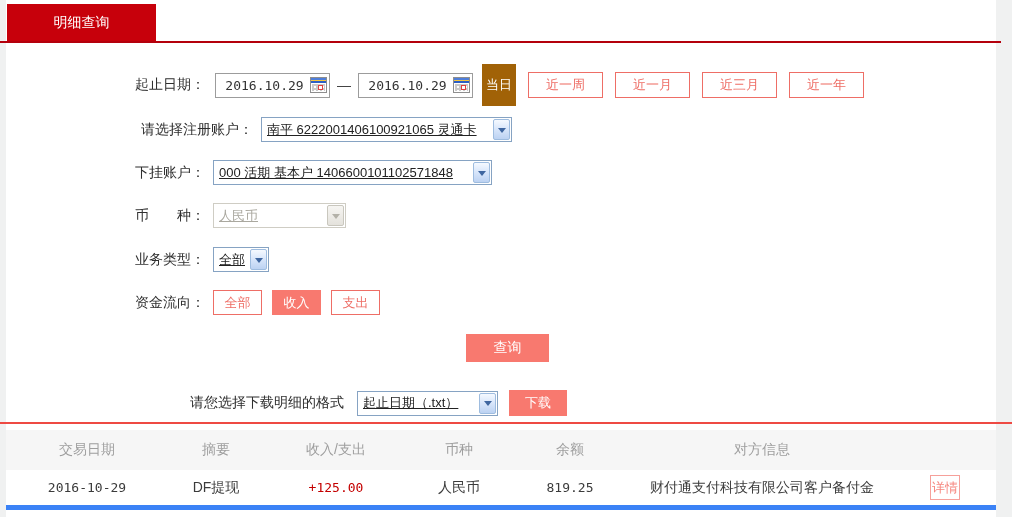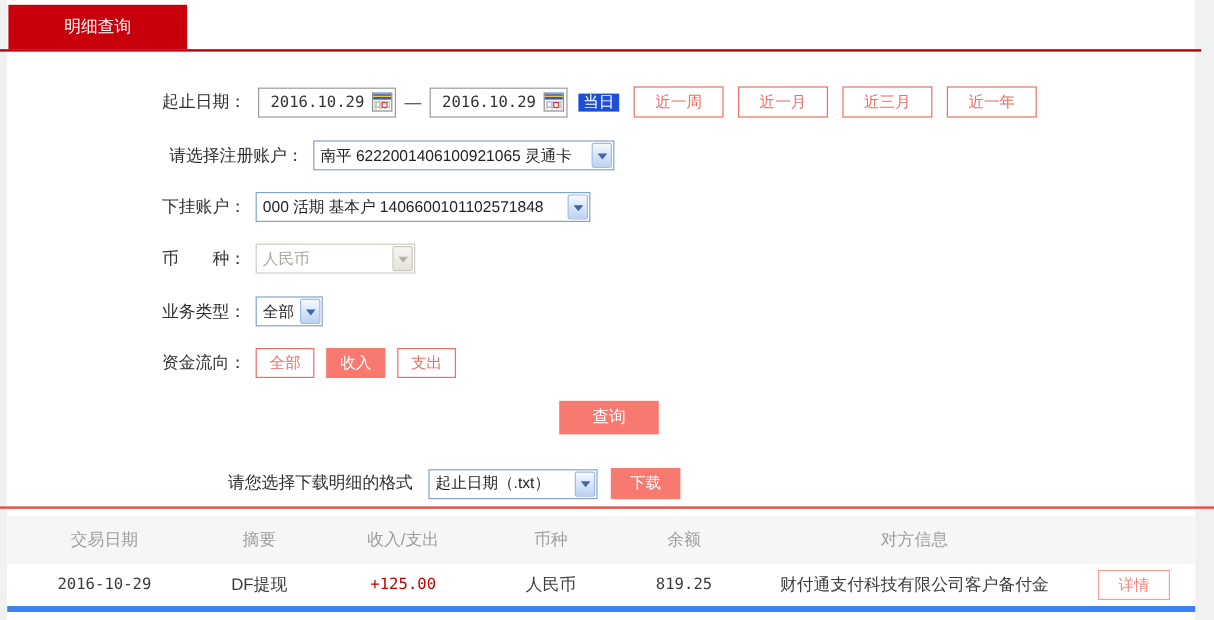--- a/index.html
+++ b/index.html
@@ -25,37 +25,37 @@
   .cal { position:relative; width:17px; height:16px; background:#fff; border:1px solid #8e8e8e; display:block; cursor:pointer; }
   .cal::before { content:""; position:absolute; left:0; right:0; top:0; height:5px;
      background:linear-gradient(180deg,#4f7ed9 0 2px,#f4c63f 2px 3px,#2c5fc4 3px 5px); }
   .cal::after { content:""; position:absolute; left:1px; right:1px; top:6px; bottom:1px;
      background-image:repeating-linear-gradient(to right,#c9c9c9 0 2px,transparent 2px 4px),
                       repeating-linear-gradient(to bottom,#c9c9c9 0 2px,transparent 2px 4px); }
   .cal i { position:absolute; right:3px; bottom:2px; width:5px; height:5px;
            border:1px solid #dd4040; background:#fff; z-index:2; }
 
   
-  .btn-solid { height:15px; padding:0 4px; background:#1d4ed8; color:#fff; font-size:13px;
+  .btn-solid { height:42px; padding:0 4px; background:#a16207; color:#fff; font-size:13px;
                display:flex; align-items:center; justify-content:center; cursor:pointer; margin-left:9px; }
   .btn-line { height:26px; padding:0 17px; border:1px solid #ee6e66; color:#ee6e66; background:#fff;
               font-size:13px; display:flex; align-items:center; cursor:pointer; margin-left:12px; }
   .ff-btn { width:49px; height:25px; border:1px solid #ee6e66; color:#ee6e66; background:#fff; font-size:13px;
             display:flex; align-items:center; justify-content:center; cursor:pointer; margin-left:10px; }
   .ff-btn.first { margin-left:8px; }
   .ff-btn.active { background:#f8796f; border-color:#f8796f; color:#fff; }
   .query-btn { position:absolute; left:466px; top:334px; width:83px; height:28px; background:#f8796f;
                color:#fff; font-size:14px; display:flex; align-items:center; justify-content:center; cursor:pointer; }
   .dl-btn { width:58px; height:26px; background:#f8796f; color:#fff; font-size:13px; margin-left:11px;
             display:flex; align-items:center; justify-content:center; cursor:pointer; }
 
   
   .sel { position:relative; height:25px; border:1px solid #86a3c3; background:#fff;
          display:flex; align-items:center; margin-left:8px; cursor:pointer; }
-  .sel-text { flex:1; padding:0 22px 0 5px; font-size:13px; color:#222; white-space:nowrap; overflow:hidden; }
+  .sel-text { flex:1; padding:0 22px 0 5px; font-size:13px; color:#222; white-space:nowrap; overflow:hidden;text-decoration:underline; }
   .sel-arrow { position:absolute; right:1px; top:1px; bottom:1px; width:17px; border-radius:2px;
                background:linear-gradient(180deg,#f5f9ff,#d7e5fa 50%,#bcd2f2); border:1px solid #9ebcdf;
                display:flex; align-items:center; justify-content:center; }
   .sel-arrow::after { content:""; width:0; height:0; border:4px solid transparent;
                       border-top:5px solid #3f66a0; margin-top:5px; }
   .sel.disabled { border-color:#cfcdc4; cursor:default; }
   .sel.disabled .sel-text { color:#aaa89f; }
   .sel.disabled .sel-arrow { background:linear-gradient(180deg,#f6f5f2,#e4e2dc); border-color:#c9c7be; }
   .sel.disabled .sel-arrow::after { border-top-color:#b3b1a8; }
 
@@ -70,21 +70,21 @@
   .thead { position:absolute; left:6px; top:430px; width:990px; height:40px; background:#f6f6f6;
            display:flex; align-items:center; color:#9e9e9e; font-size:14px; }
   .trow { position:absolute; left:6px; top:470px; width:990px; height:40px; background:#fff;
           border-bottom:5px solid #3b82f6; display:flex; align-items:center; font-size:14px; color:#3b3b3b; }
   .c1{width:162px; text-align:center;} .c2{width:96px; text-align:center;}
   .c3{width:144px; text-align:center;} .c4{width:102px; text-align:center;}
   .c5{width:120px; text-align:center;} .c6{width:264px; text-align:center;}
   .c7{width:102px; text-align:center; display:flex; align-items:center; justify-content:center;}
   .num { font-family:"DejaVu Sans Mono", monospace; font-size:13px; }
   .amt { color:#c40000; }
-  .detail-btn { width:60px; height:25px; border:1px solid #f6a09a; color:#f6867e; background:#fff;
+  .detail-btn { width:30px; height:25px; border:1px solid #f6a09a; color:#f6867e; background:#fff;
                 font-size:13px; display:flex; align-items:center; justify-content:center; cursor:pointer; }
 </style>
 </head>
 <body>
 
 <div class="screen">
   <div class="panel"></div>
 
   <div class="tab">
     <span>明细查询</span>

